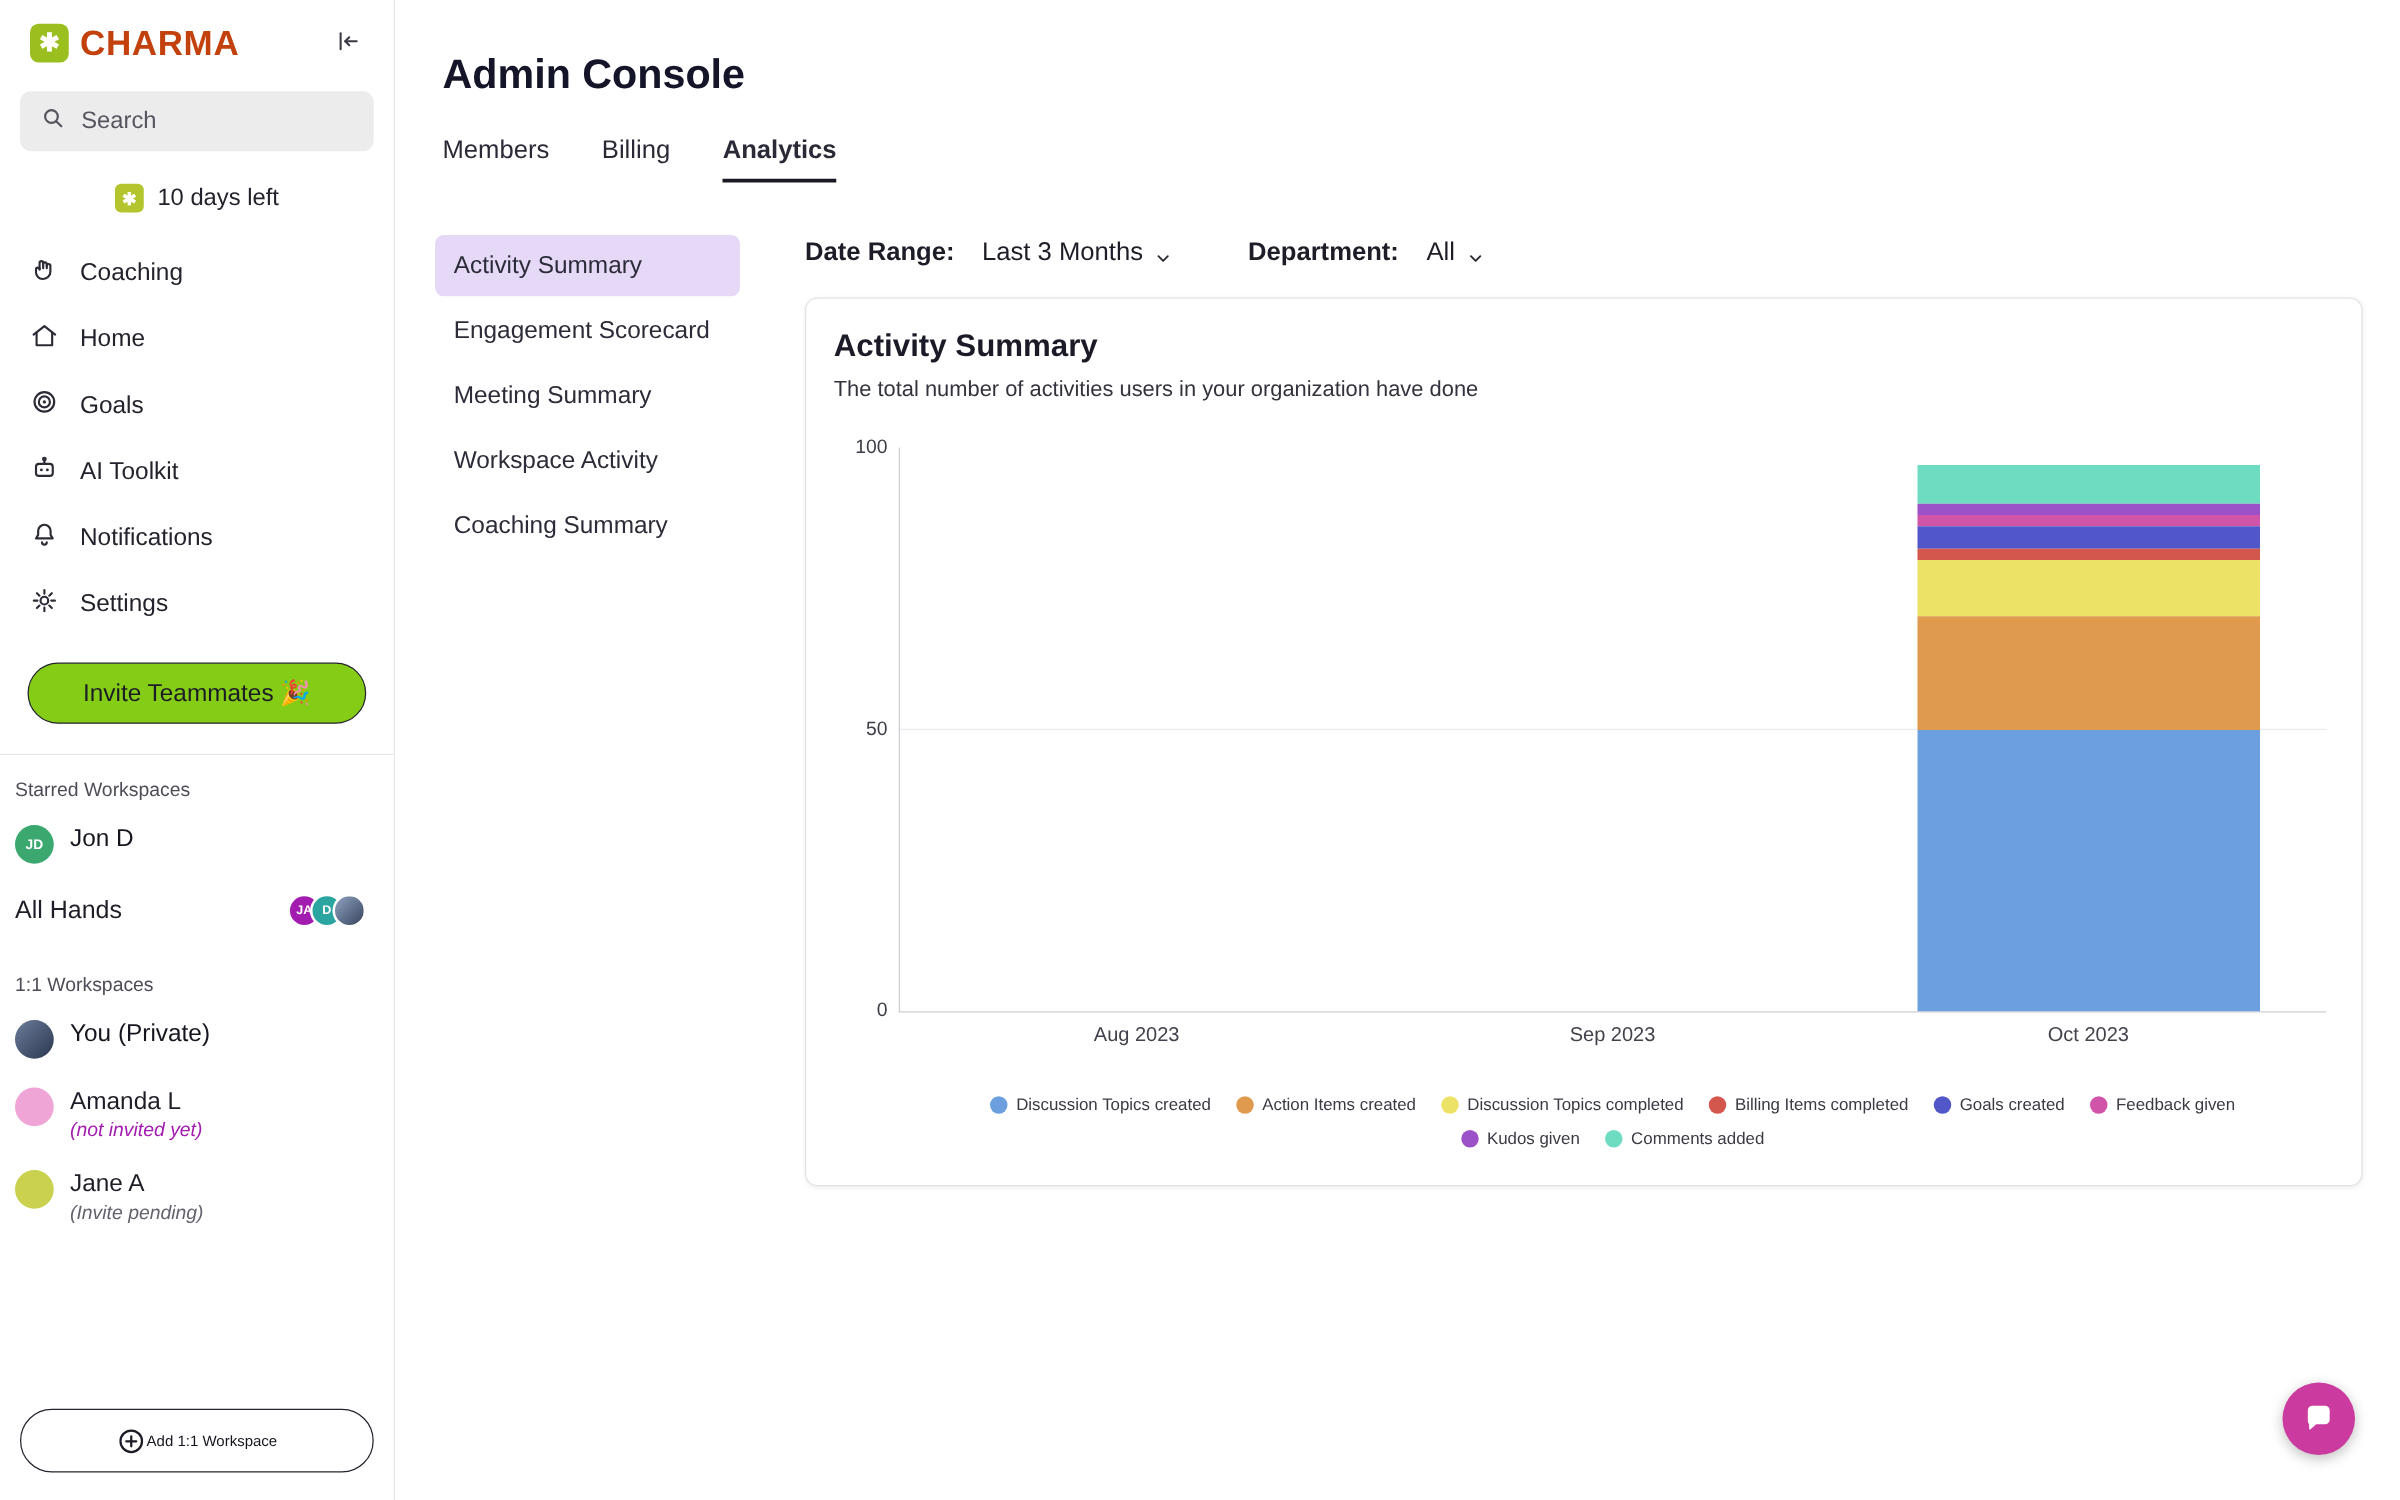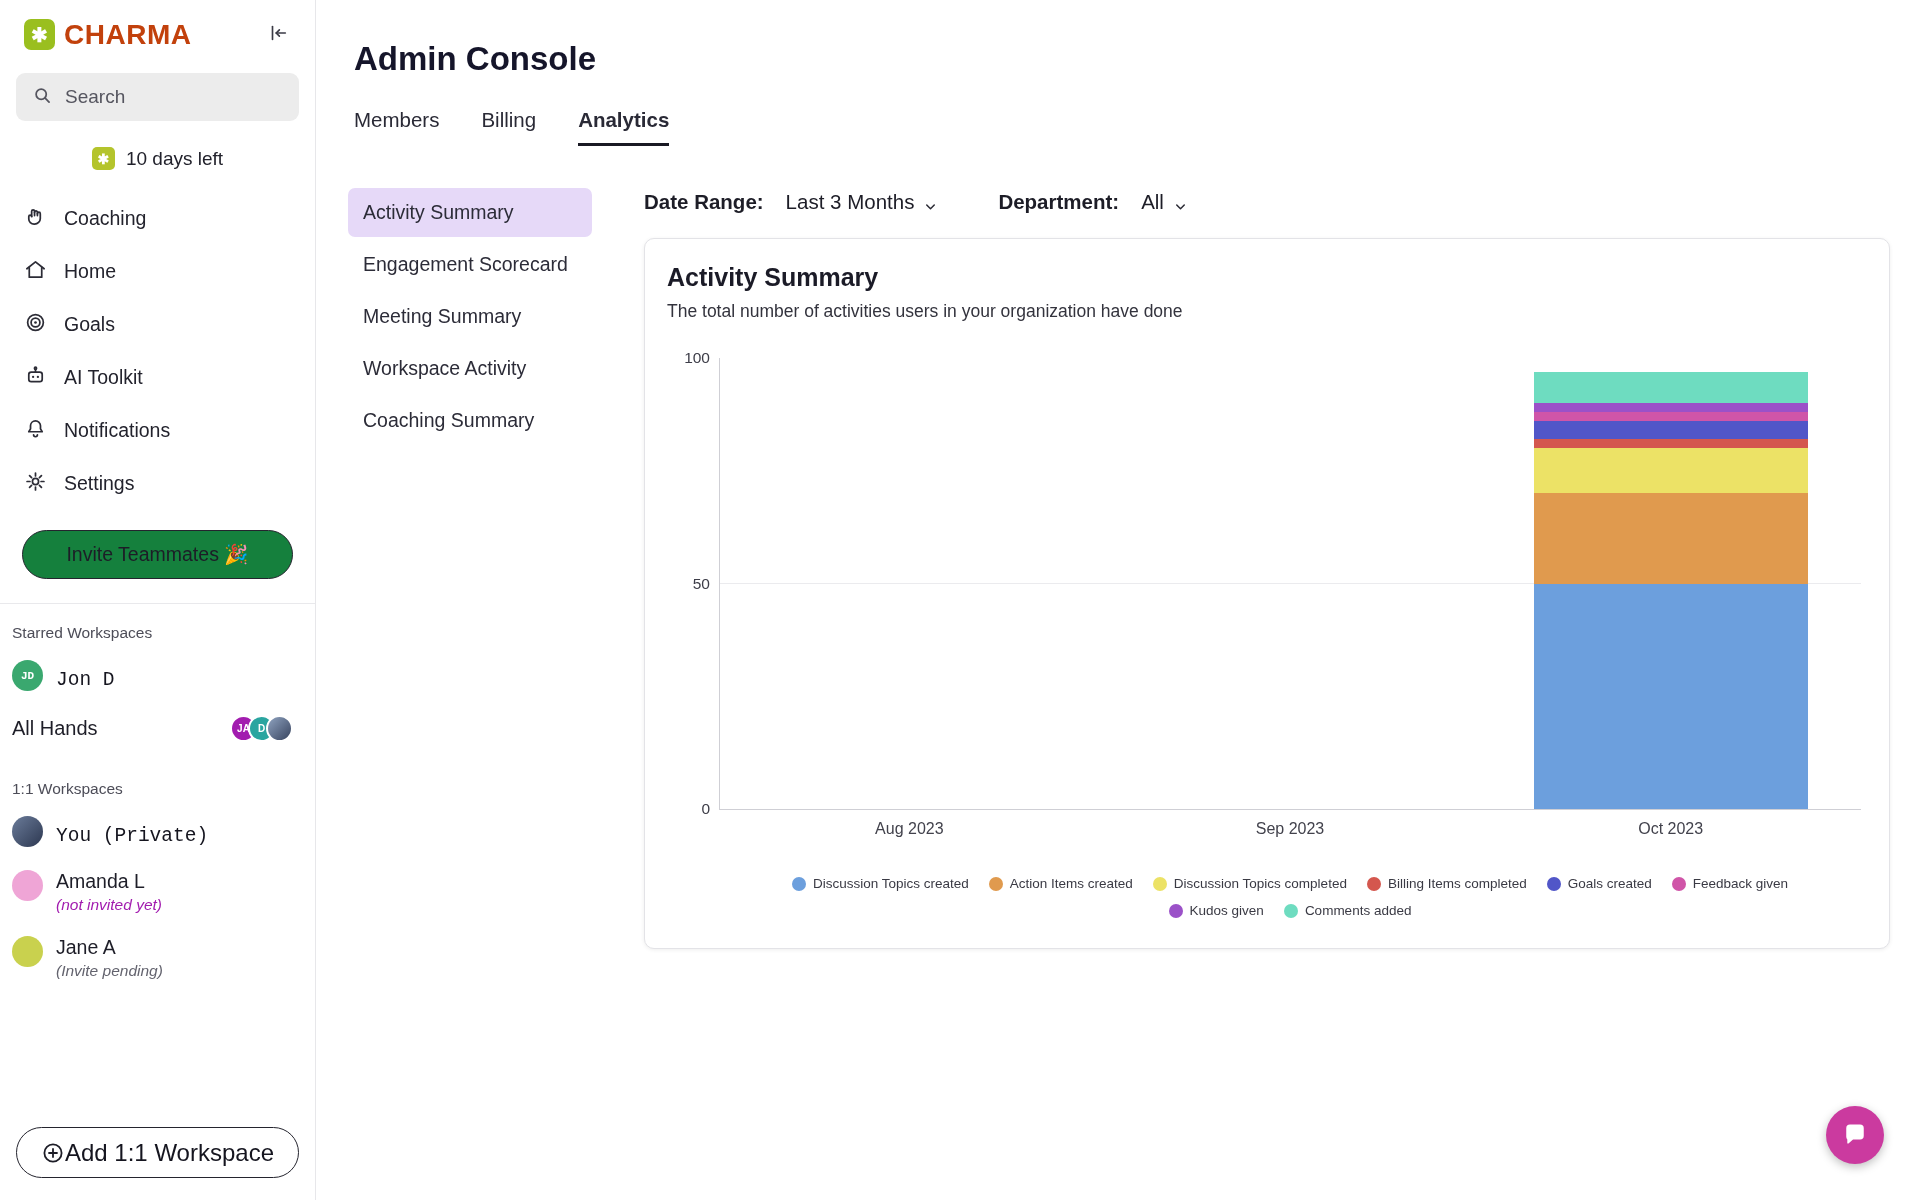--- a/index.html
+++ b/index.html
@@ -50,52 +50,52 @@
 
   .nav { margin-top: 22px; padding: 0 24px; }
   .nav-item {
     display: flex; align-items: center; gap: 17px;
     height: 53px; font-size: 19.5px; color: #23232d; cursor: pointer;
   }
   .nav-item svg { flex: 0 0 auto; }
 
   .invite-btn {
     margin: 20px 22px 0 22px; height: 49px;
-    border: 1.6px solid #24242e; border-radius: 26px; background: #15803d;
+    border: 1.6px solid #24242e; border-radius: 26px; background: #84cc16;
     font-size: 19.5px; color: #1d1d27; cursor: pointer;
     display: flex; align-items: center; justify-content: center; gap: 8px;
     font-family: "Liberation Sans", sans-serif;
   }
 
   .side-divider { border-top: 1px solid #e9e9ec; margin: 24px 0 0 0; }
 
   .section-label { font-size: 15.5px; color: #4d4d58; padding: 20px 24px 6px 12px; margin-left: 0; }
 
-  .ws-row { display: flex; align-items: flex-end; gap: 13px; padding: 12px 24px 12px 12px; cursor: pointer; font-family: Liberation Mono, monospace; }
+  .ws-row { display: flex; align-items: flex-start; gap: 13px; padding: 12px 24px 12px 12px; cursor: pointer; }
   .ws-row .ws-name { font-size: 19.5px; color: #15151f; }
   .avatar {
     width: 31px; height: 31px; border-radius: 50%;
     display: flex; align-items: center; justify-content: center;
     color: #fff; font-size: 11px; font-weight: 700; flex: 0 0 auto;
   }
   .avatar.photo1 { background: linear-gradient(135deg,#6b7c9a,#2c3750); }
   .avatar.photo2 { background: linear-gradient(135deg,#8fa3c0,#37435e); }
   .allhands-row { display: flex; align-items: center; justify-content: space-between; padding: 12px 22px 12px 12px; cursor: pointer; }
   .stack { display: flex; }
   .stack .avatar { width: 27px; height: 27px; font-size: 10px; border: 2px solid #fff; }
   .stack .avatar + .avatar { margin-left: -9px; }
 
   .ws-two-line { display: flex; align-items: flex-start; gap: 13px; padding: 11px 24px 11px 12px; cursor: pointer; }
   .ws-two-line .lines { display: flex; flex-direction: column; gap: 3px; }
   .ws-status { font-size: 15.5px; font-style: italic; }
 
   .add-ws-btn {
     margin: auto 16px 0 16px; height: 51px;
     border: 1.8px solid #24242e; border-radius: 27px; background: #fff;
-    font-size: 24px; color: #15151f; cursor: pointer;
+    font-size: 12px; color: #15151f; cursor: pointer;
     display: flex; align-items: center; justify-content: center; gap: 0;
     font-family: "Liberation Sans", sans-serif;
   }
 
   
   .main { flex: 1; padding: 26px 28px 0 24px; overflow: hidden; }
   .page-title { font-size: 33px; font-weight: 700; color: #15152a; margin: 14px 0 0 14px; }
 
   .tabs { display: flex; gap: 42px; margin: 30px 0 0 14px; }
   .tab { font-size: 20.5px; color: #2a2a36; padding-bottom: 11px; cursor: pointer; border-bottom: 3px solid transparent; }

